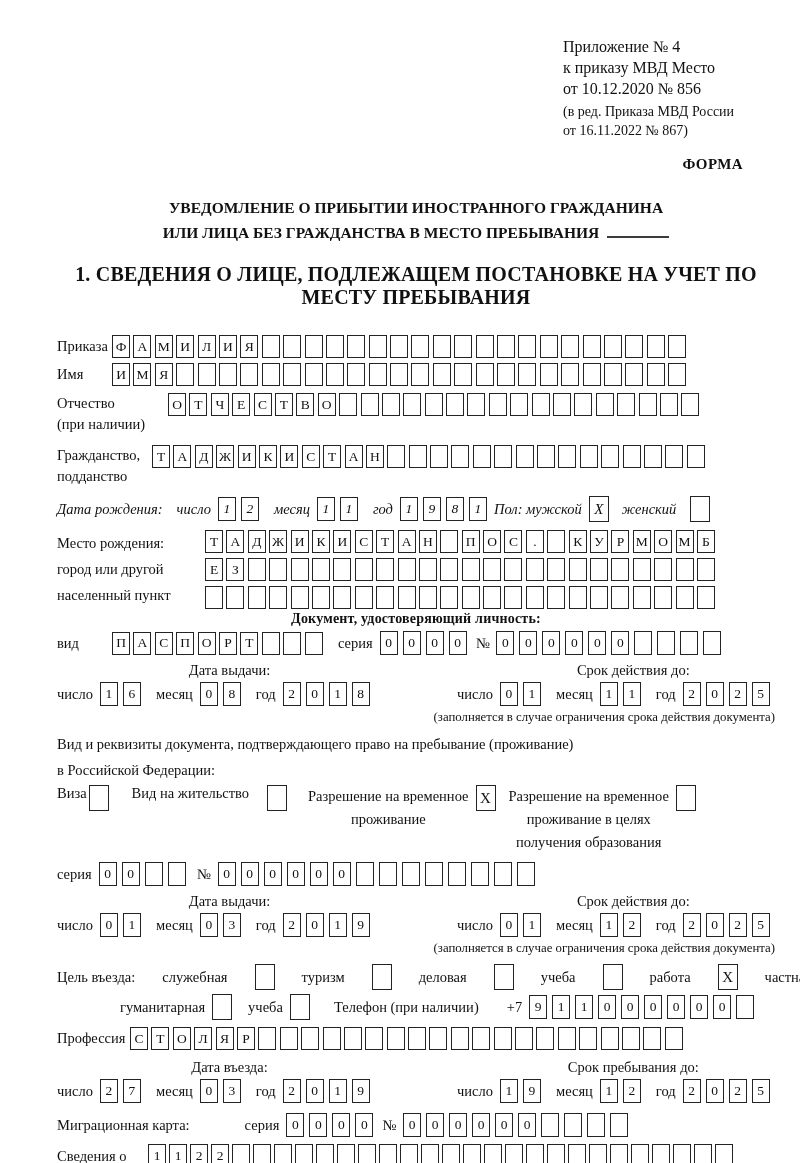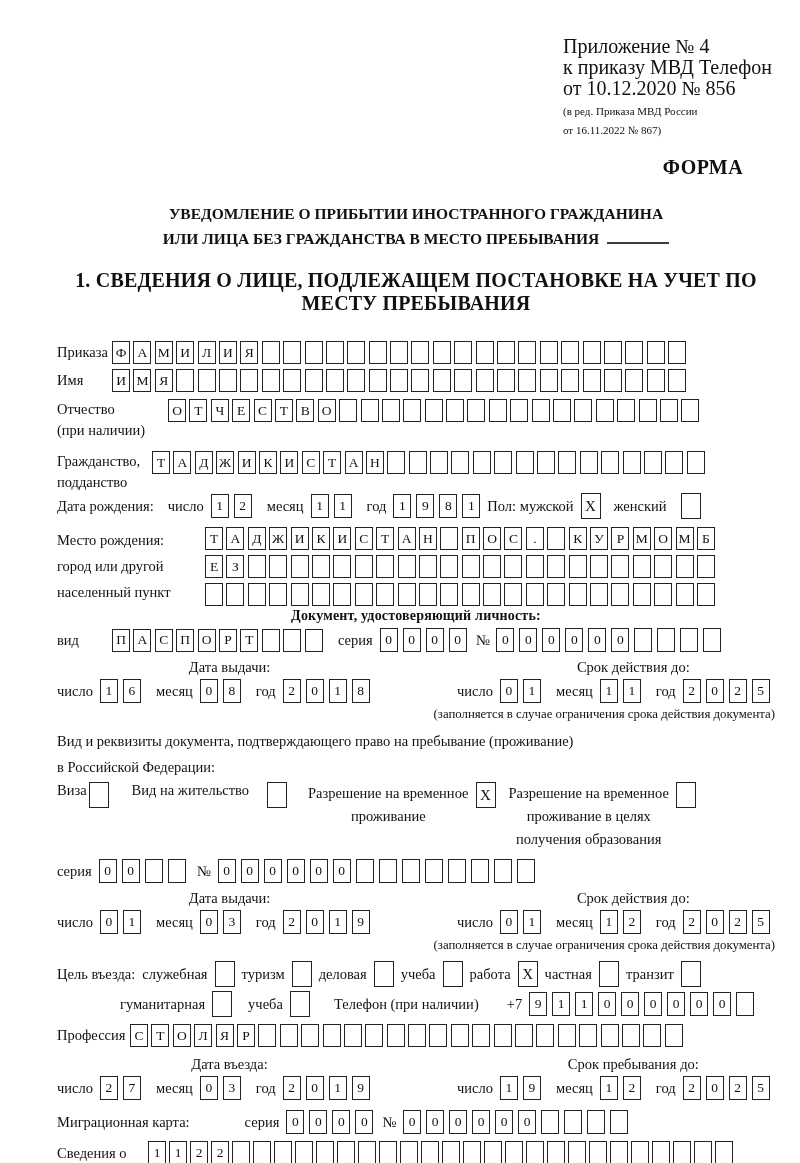--- a/index.html
+++ b/index.html
@@ -4,23 +4,23 @@
 <style>
   html,body{margin:0;padding:0;background:#e9e9e9;}
   .page{
     position:relative; width:800px; height:1163px; margin:0 auto;
     background:#ffffff; color:#111;
     font-family:"Liberation Serif","DejaVu Serif",serif;
     font-size:14.5px; box-sizing:border-box;
     padding:36px 25px 0 57px; overflow:hidden;
   }
   
-  .annex{margin-left:506px; line-height:21px; font-size:20px;}
-  .edition{margin-left:506px; margin-top:3px; line-height:19px; font-size:11px;font-family:Liberation Serif, serif;}
-  .forma{ text-align:right; padding-right:32px; margin-top:16px; font-weight:bold; font-size:20px; letter-spacing:.4px;}
+  .annex{margin-left:506px; line-height:21px; font-size:16px;}
+  .edition{margin-left:506px; margin-top:3px; line-height:19px; font-size:14px;font-family:Liberation Serif, serif;}
+  .forma{ text-align:right; padding-right:32px; margin-top:16px; font-weight:bold; font-size:15px; letter-spacing:.4px;}
   
   .title{ text-align:center; font-weight:bold; font-size:15.5px; line-height:25px; margin-top:22px;font-family:Liberation Serif, serif;}
   .title-underline{display:inline-block; width:62px; border-bottom:2.2px solid #3c3c3c; height:12px; margin-left:8px;}
   .sec-heading{ text-align:center; font-weight:bold; font-size:20px; margin-top:18px; letter-spacing:.2px;}
   
   .row{display:flex; align-items:flex-start;}
   .lblcol{flex:0 0 auto; line-height:21px;}
   .boxes{display:flex; flex-wrap:nowrap;}
   .cbox{
     flex:0 0 auto; display:inline-flex; align-items:center; justify-content:center;
@@ -52,21 +52,21 @@
   .permit-lines{text-align:center; line-height:23px;}
   .stack{line-height:19px;}
 </style>
 </head>
 <body>
 
 <div class="page">
 
   <div class="annex">
     <div>Приложение № 4</div>
-    <div>к приказу МВД Телефон</div>
+    <div>к приказу МВД Место</div>
     <div>от 10.12.2020 № 856</div>
   </div>
   <div class="edition">
     <div>(в ред. Приказа МВД России</div>
     <div>от 16.11.2022 № 867)</div>
   </div>
   <div class="forma">ФОРМА</div>
 
   <div class="title">
     <div>УВЕДОМЛЕНИЕ О ПРИБЫТИИ ИНОСТРАННОГО ГРАЖДАНИНА</div>
@@ -203,21 +203,21 @@
         <span class="cbox"></span>
         <span class="cbox"></span>
         <span class="cbox"></span>
         <span class="cbox"></span>
         <span class="cbox"></span>
         <span class="cbox"></span>
         <span class="cbox"></span>
       </span>
   </div>
 
-  <div class="inline-row" style="">
+  <div class="inline-row" style="margin-top:9px;font-style:italic;">
     <span class="lbl" style="margin-right:14px;">Дата рождения:</span>
     <span class="lbl">число</span>
     <span class="dgrp">
         <span class="cbox">1</span>
         <span class="cbox">2</span>
       </span>
     <span class="lbl">месяц</span>
     <span class="dgrp">
         <span class="cbox">1</span>
         <span class="cbox">1</span>
@@ -508,21 +508,21 @@
             <span class="cbox">2</span>
             <span class="cbox">0</span>
             <span class="cbox">2</span>
             <span class="cbox">5</span>
           </span>
       </div>
     </div>
   </div>
   <div class="note">(заполняется в случае ограничения срока действия документа)</div>
 
-  <div class="inline-row" style="margin-top:8px;">
+  <div class="inline-row" style="margin-top:8px;gap:20px;">
     <span class="lbl">Цель въезда:</span>
     <span>служебная</span>
       <span class="chk"></span>
     <span>туризм</span>
       <span class="chk"></span>
     <span>деловая</span>
       <span class="chk"></span>
     <span>учеба</span>
       <span class="chk"></span>
     <span>работа</span>

